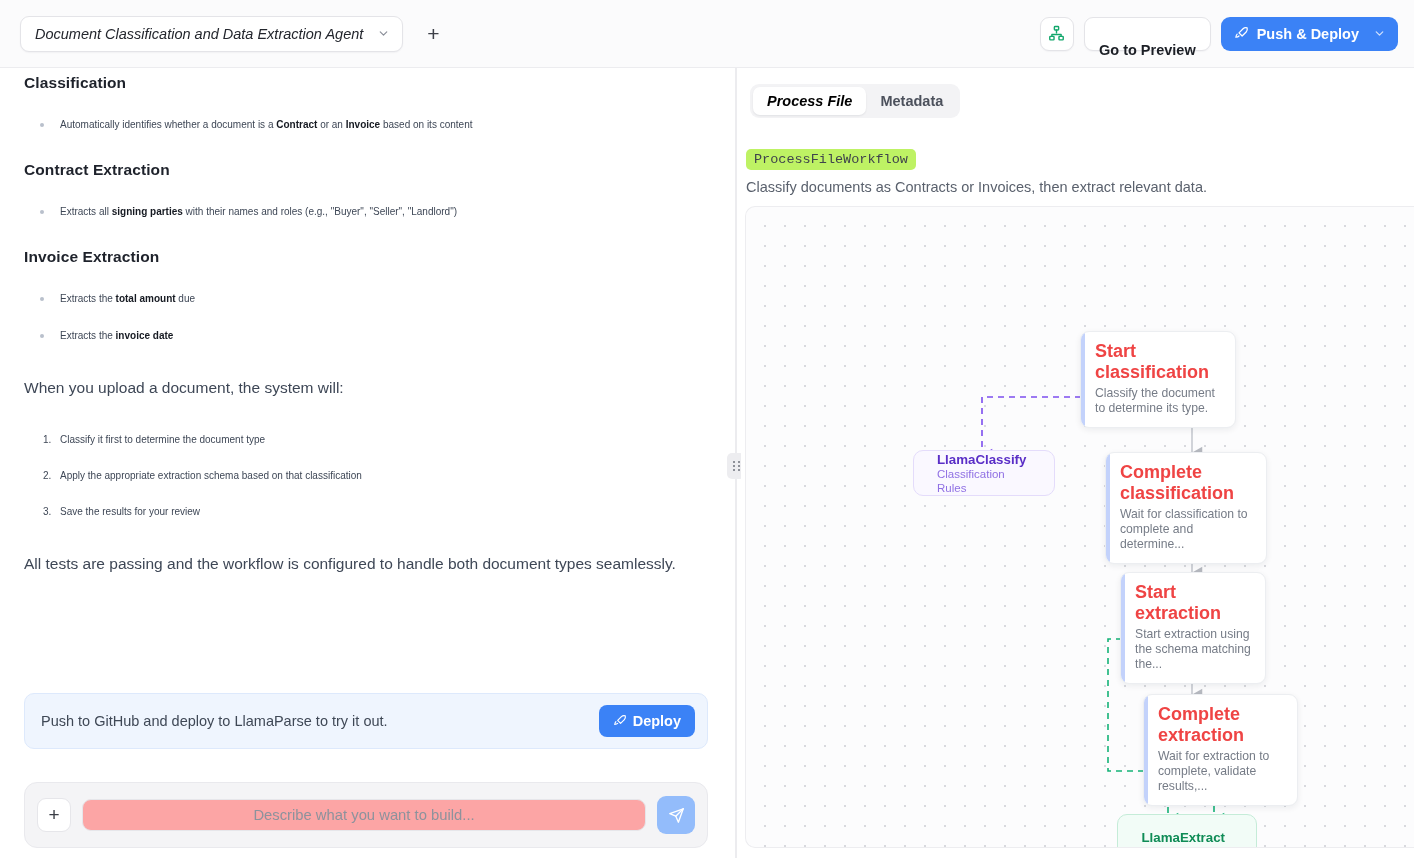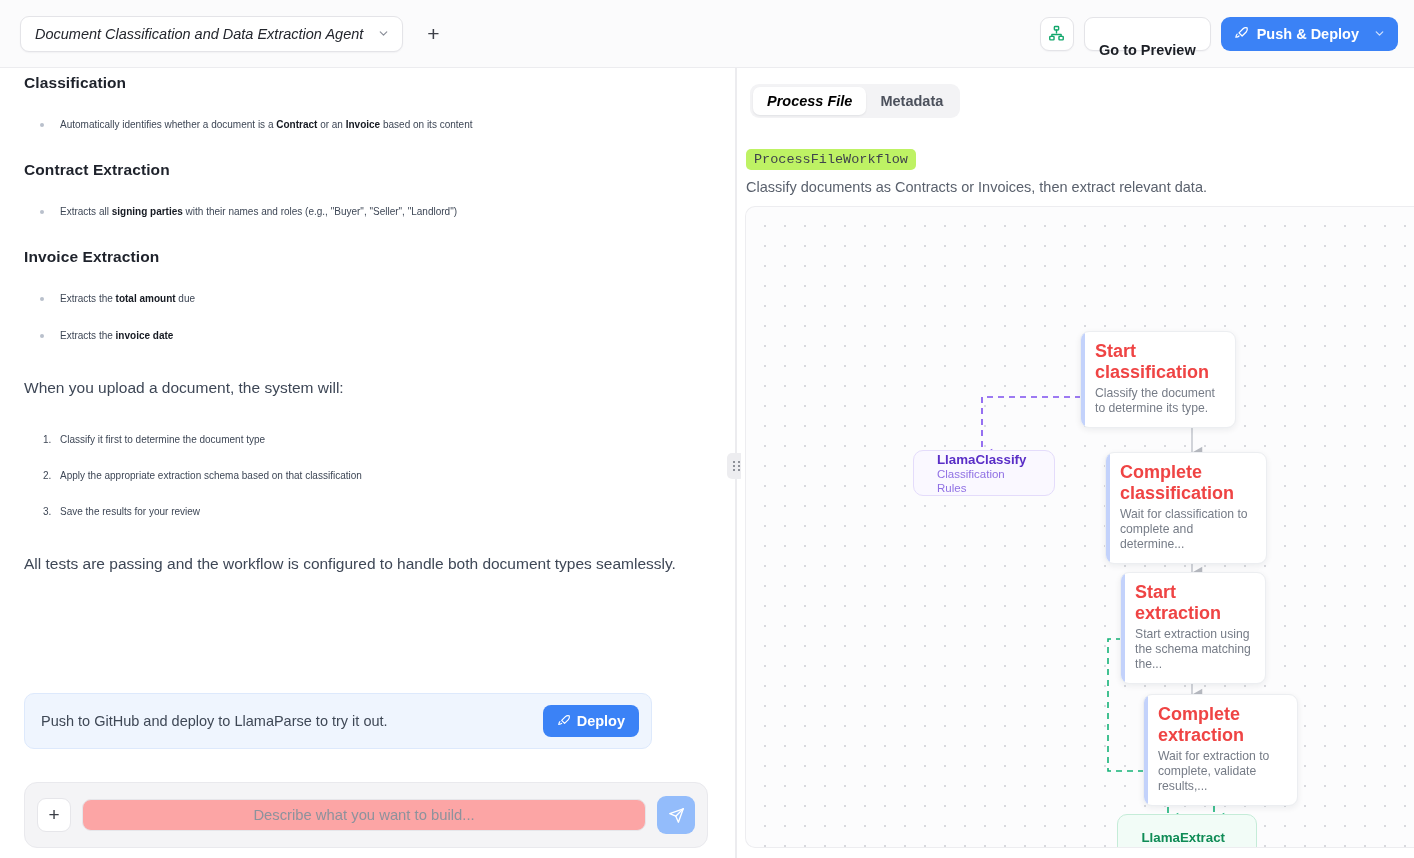--- a/index.html
+++ b/index.html
@@ -78,21 +78,21 @@
     margin-bottom: 4px; padding-left: 6px;
   }
   .doc ul li::marker { color: #b9c0cc; font-size: 12px; }
   .doc ol li::marker { color: #3e4756; }
   .doc p {
     font-size: 15.5px; color: #3e4756; line-height: 32px; margin-bottom: 20px;
   }
   .doc b { color: #161a22; font-weight: bold; }
 
   .callout {
-    position: absolute; left: 24px; top: 625px; width: 628px; height: 56px;
+    position: absolute; left: 24px; top: 625px; width: 684px; height: 56px;
     background: #eff5fe; border: 1px solid #dde9fc; border-radius: 10px;
     display: flex; align-items: center; padding: 0 12px 0 16px;
   }
   .callout .txt { font-size: 14.5px; color: #3f4856; }
   .callout-deploy {
     margin-left: auto; height: 32px; border-radius: 8px; background: #3b82f6;
     border: none; color: #fff; font-size: 14.5px; font-weight: bold;
     display: flex; align-items: center; gap: 6px; padding: 0 14px; cursor: pointer;
     font-family: inherit;
   }

